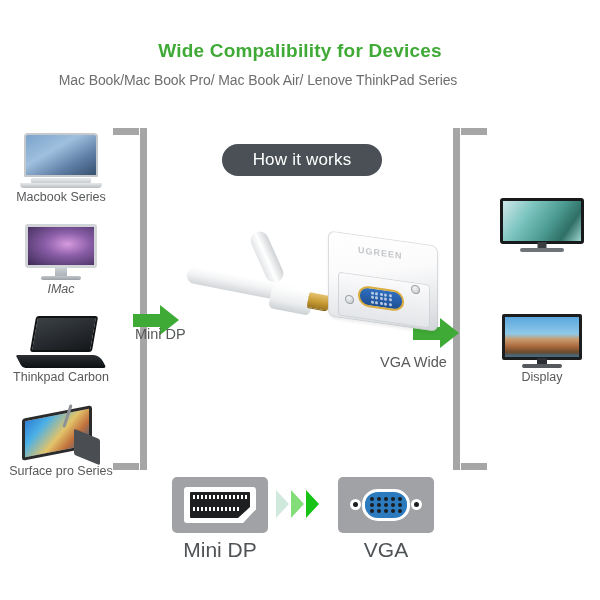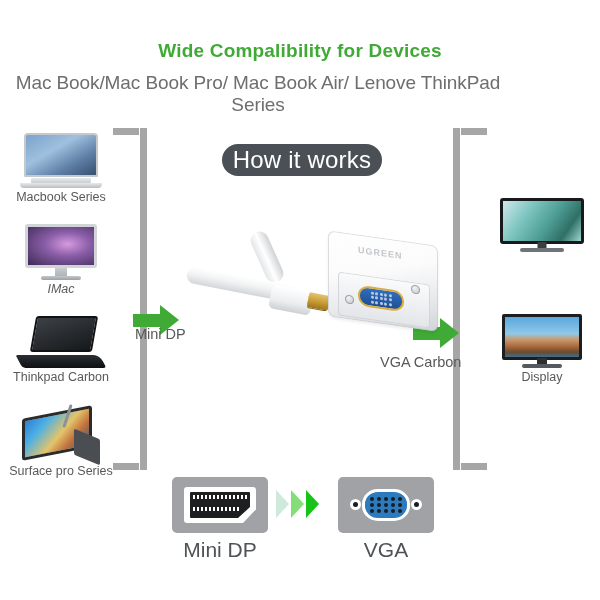--- a/index.html
+++ b/index.html
@@ -11,29 +11,29 @@
   }
   .canvas{position:relative;width:600px;height:600px;background:#ffffff;}
 
   
   .title{
     position:absolute;top:40px;left:0;width:600px;text-align:center;
     font-size:19px;font-weight:bold;color:#3faa35;letter-spacing:.2px;
   }
   .subtitle{
     position:absolute;top:72px;left:0;width:516px;text-align:center;
-    font-size:19px;color:#6e6e6e;letter-spacing:-.1px;
+    font-size:14px;color:#6e6e6e;letter-spacing:-.1px;
   }
 
   
   .pill{
     position:absolute;left:222px;top:144px;width:160px;height:32px;
     background:#4a5055;border-radius:16px;
     display:flex;align-items:center;justify-content:center;
-    color:#ffffff;font-size:24px;letter-spacing:.2px;
+    color:#ffffff;font-size:17px;letter-spacing:.2px;
   }
 
   
   .bracket{position:absolute;background:transparent;}
   .bracket .vbar{position:absolute;background:#a6a6a6;width:7px;top:0;bottom:0;}
   .bracket .hstub{position:absolute;background:#a6a6a6;height:7px;width:26px;}
   .bracket-left{left:113px;top:128px;width:34px;height:342px;}
   .bracket-left .vbar{right:0;}
   .bracket-left .hstub.top{top:0;left:0;}
   .bracket-left .hstub.bot{bottom:0;left:0;}
@@ -336,21 +336,21 @@
   <div class="arrow arrow-left">
     <div class="shaft"></div>
       <div class="head"></div>
   </div>
   <div class="mini-dp-label">Mini DP</div>
 
   <div class="arrow arrow-right">
     <div class="shaft"></div>
       <div class="head"></div>
   </div>
-  <div class="vga-cable-label">VGA Carbon</div>
+  <div class="vga-cable-label">VGA Wide</div>
 
   <div class="adapter">
     <div class="cable-top"></div>
     <div class="cable-left"></div>
     <div class="mdp-plug"></div>
     <div class="mdp-tip"></div>
     <div class="housing"></div>
     <div class="brand">UGREEN</div>
     <div class="vga-face"></div>
     <div class="vga-port">

